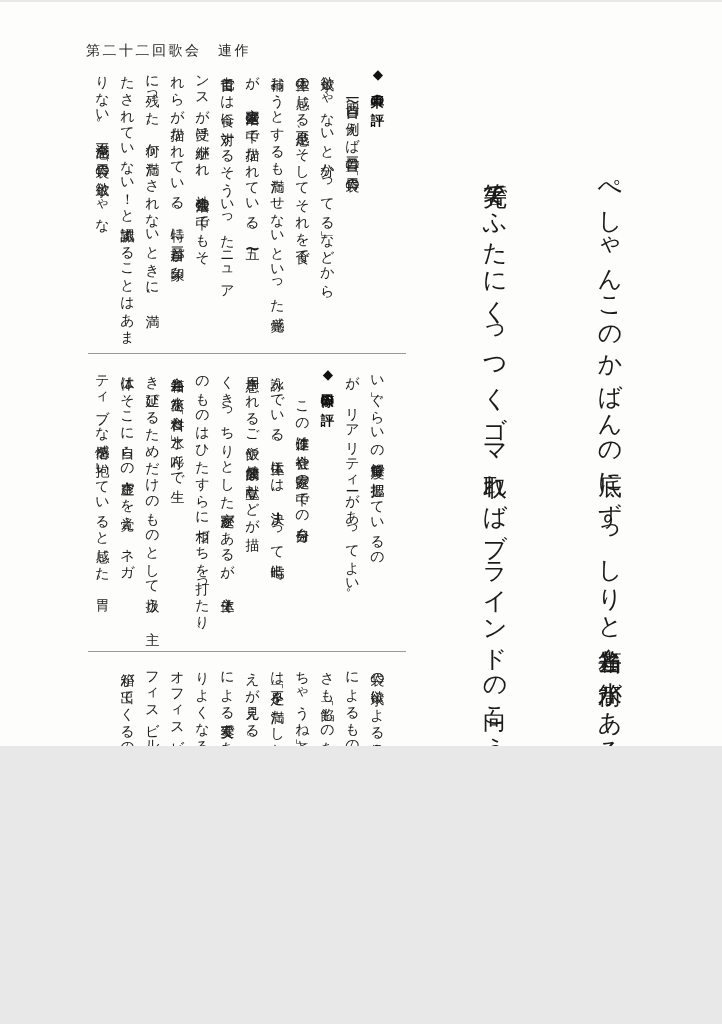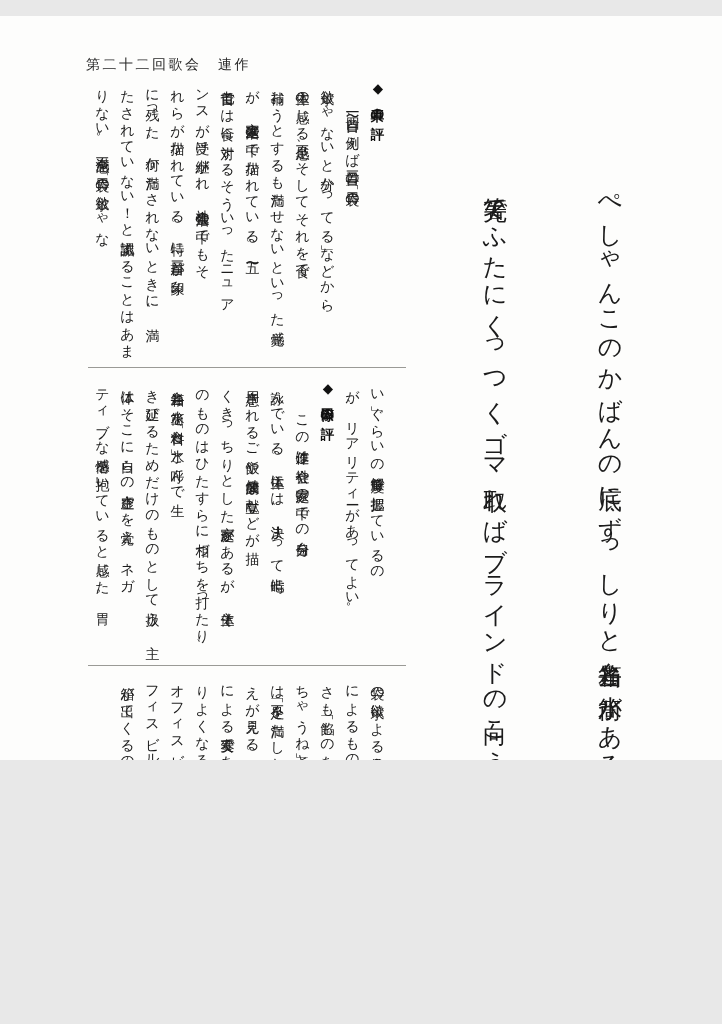--- a/index.html
+++ b/index.html
@@ -1,19 +1,19 @@
 <!DOCTYPE html>
 <html lang="ja"><head>
 <meta charset="utf-8">
 <style>
   html, body { margin: 0; padding: 0; background: #e8e8e8; }
   .page {
     position: relative;
     width: 722px; height: 744px;
-    margin: 16px auto;
+    margin: 2px auto;
     background: #fdfdfc;
     font-family: "Liberation Serif", "DejaVu Serif", serif;
     color: #1c1c1c;
     overflow: hidden;
   }
   .header {
     position: absolute; left: 86px; top: 40px;
     font-family: "Liberation Sans", "DejaVu Sans", sans-serif;
     font-size: 14px; letter-spacing: 2.5px; color: #262626;
     white-space: pre;

